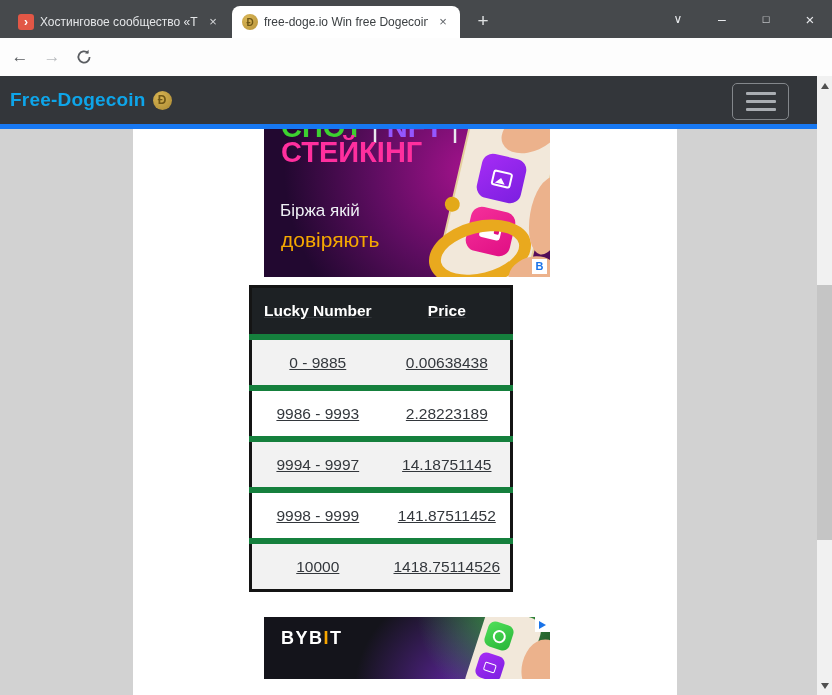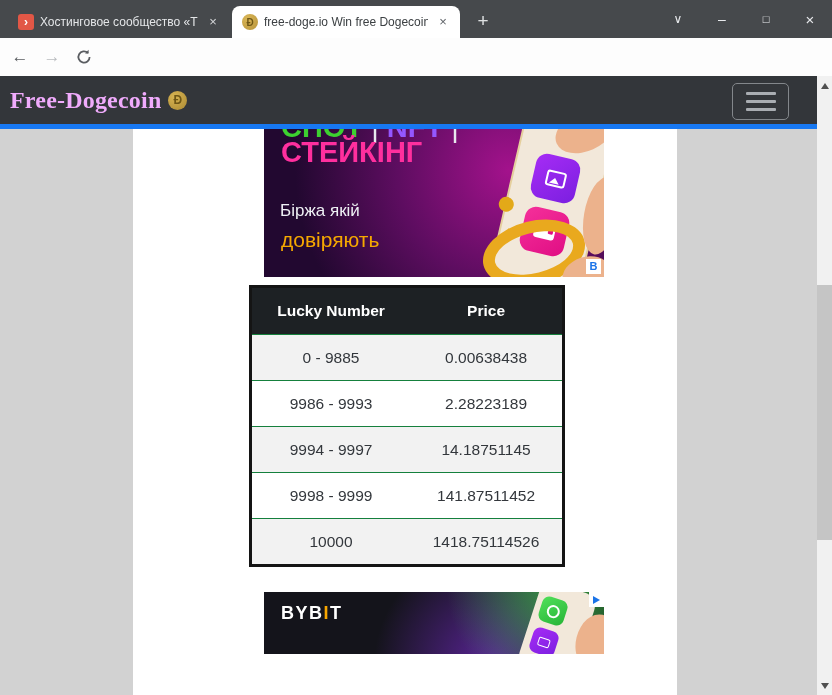--- a/index.html
+++ b/index.html
@@ -44,32 +44,32 @@
   .timer-badge { position:absolute; left:-1px; bottom:0; background:#19a31f; color:#fff; font-size:8px; font-weight:bold; padding:1px 3px; border-radius:2px; }
   .puzzle-ext { position:absolute; left:76px; top:9px; }
   .panel-ico { position:absolute; left:106px; top:10px; width:17px; height:16px; border:2px solid #5f6368; border-radius:3px; }
   .panel-ico::after { content:""; position:absolute; right:0; top:0; width:5px; height:12px; background:#5f6368; }
   .avatar { position:absolute; left:132px; top:5px; width:27px; height:27px; border-radius:50%; background:radial-gradient(circle at 40% 35%, #6b5240, #2a211b 70%); }
   .dots-menu { position:absolute; left:170px; top:7px; font-size:15px; color:#5f6368; line-height:24px; }
 
   
   .site-header { position:absolute; top:76px; left:0; width:817px; height:48px; background:#33363a; display:flex; align-items:center; }
   .brand { display:flex; align-items:center; margin-left:10px; }
-  .brand-text { color:#f0abfc; font-size:24px; font-weight:bold; letter-spacing:.2px;font-family:Liberation Serif, serif; }
+  .brand-text { color:#0ea5e9; font-size:19px; font-weight:bold; letter-spacing:.2px; }
   .brand-coin { width:19px; height:19px; margin-left:7px; border-radius:50%; background:radial-gradient(circle at 35% 30%, #d8b452, #ab8a33); color:#6f5716; font-weight:bold; font-size:12px; display:flex; align-items:center; justify-content:center; }
   .toggler { position:absolute; right:28px; top:7px; width:57px; height:37px; border:1px solid #83878b; border-radius:5px; display:flex; flex-direction:column; justify-content:center; align-items:center; gap:5px; }
   .toggler-bar { width:30px; height:3px; background:#a9adb2; border-radius:1px; }
   .blue-bar { position:absolute; top:124px; left:0; width:817px; height:5px; background:#1778f2; }
 
   
   .page-body { position:absolute; top:129px; left:0; width:817px; height:566px; background:#d2d2d2; }
   .content-col { position:absolute; left:133px; top:0; width:544px; height:566px; background:#ffffff; }
 
   
-  .ad { position:relative; margin-left:131px; width:340px; background:radial-gradient(circle at 72% 28%, #a3128c 0%, #5d0d60 42%, #220830 80%); overflow:hidden; }
+  .ad { position:relative; margin-left:131px; width:286px; background:radial-gradient(circle at 72% 28%, #a3128c 0%, #5d0d60 42%, #220830 80%); overflow:hidden; }
   .ad-top { height:148px; }
   .ad-line1 { position:absolute; top:-18px; left:17px; font-size:29px; font-weight:bold; white-space:nowrap; }
   .ad-line2 { position:absolute; top:7px; left:17px; font-size:29px; font-weight:bold; color:#ff2f9e; }
   .c-green { color:#3dd130; } .c-purple { color:#9457ff; } .c-sep { color:#e8e8ee; font-weight:normal; }
   .ad-tag1 { position:absolute; top:72px; left:16px; font-size:17px; color:#eef0f4; }
   .ad-tag2 { position:absolute; top:99px; left:17px; font-size:21px; font-weight:normal; color:#f5a800; }
   .ad-badge { position:absolute; right:3px; bottom:3px; width:15px; height:15px; background:#fff; color:#1a73e8; font-size:11px; font-weight:bold; text-align:center; line-height:15px; }
   .phone1 { position:absolute; right:8px; top:-14px; width:88px; height:178px; background:#f2e8da; border-radius:22px; transform:rotate(13deg); box-shadow:0 0 0 2px #e5cf9d; }
   .phone-dot { position:absolute; left:-8px; top:92px; width:15px; height:15px; border-radius:50%; background:#e3a918; }
   .app-ico { position:absolute; border-radius:11px; display:flex; align-items:center; justify-content:center; }
@@ -95,23 +95,23 @@
   .app-sm { position:absolute; width:26px; height:26px; border-radius:7px; transform:rotate(18deg); display:flex; align-items:center; justify-content:center; }
   .app-green { right:38px; top:6px; background:linear-gradient(135deg,#51e05a,#27b437); }
   .app-purple2 { right:47px; top:37px; background:linear-gradient(135deg,#a62cf5,#7b1fe0); }
   .coin-glyph { width:13px; height:13px; border:2px solid #fff; border-radius:50%; }
   .glyph-img-sm { width:12px; height:9px; border:1.5px solid #fff; border-radius:2px; }
   .hb4 { right:-12px; top:22px; width:40px; height:56px; transform:rotate(14deg); }
   .adchoices { position:absolute; right:0; top:0; width:15px; height:15px; background:#fff; display:flex; align-items:center; justify-content:center; }
   .adchoices-tri { width:0; height:0; border-top:4px solid transparent; border-bottom:4px solid transparent; border-left:7px solid #1a73e8; }
 
   
-  .lucky-table { margin:8px 0 0 116px; width:316px; border-collapse:collapse; border:3px solid #141414; table-layout:fixed; font-size:15.5px; color:#33373c; }
+  .lucky-table { margin:8px 0 0 116px; width:264px; border-collapse:collapse; border:3px solid #141414; table-layout:fixed; font-size:15.5px; color:#33373c;text-decoration:underline; }
   .lucky-table th { background:#1d2124; color:#fff; font-weight:bold; padding:14px 0; font-size:15.5px; }
-  .lucky-table td { text-align:center; padding:13.5px 0; border-top:1px solid #15803d; }
+  .lucky-table td { text-align:center; padding:13.5px 0; border-top:6px solid #15803d; }
   .lucky-table tr:nth-child(odd) td { background:#f2f2f2; }
   .lucky-table tr:nth-child(even) td { background:#ffffff; }
   .col-num { width:51%; } .col-price { width:49%; }
 
   
   .scrollbar { position:absolute; top:76px; right:0; width:15px; height:619px; background:#f1f1f1; }
   .sb-arrow { position:absolute; left:0; width:15px; height:15px; display:flex; align-items:center; justify-content:center; }
   .sb-up { top:2px; } .sb-down { bottom:2px; }
   .tri-up { width:0; height:0; border-left:4px solid transparent; border-right:4px solid transparent; border-bottom:6px solid #505050; }
   .tri-down { width:0; height:0; border-left:4px solid transparent; border-right:4px solid transparent; border-top:6px solid #505050; }

